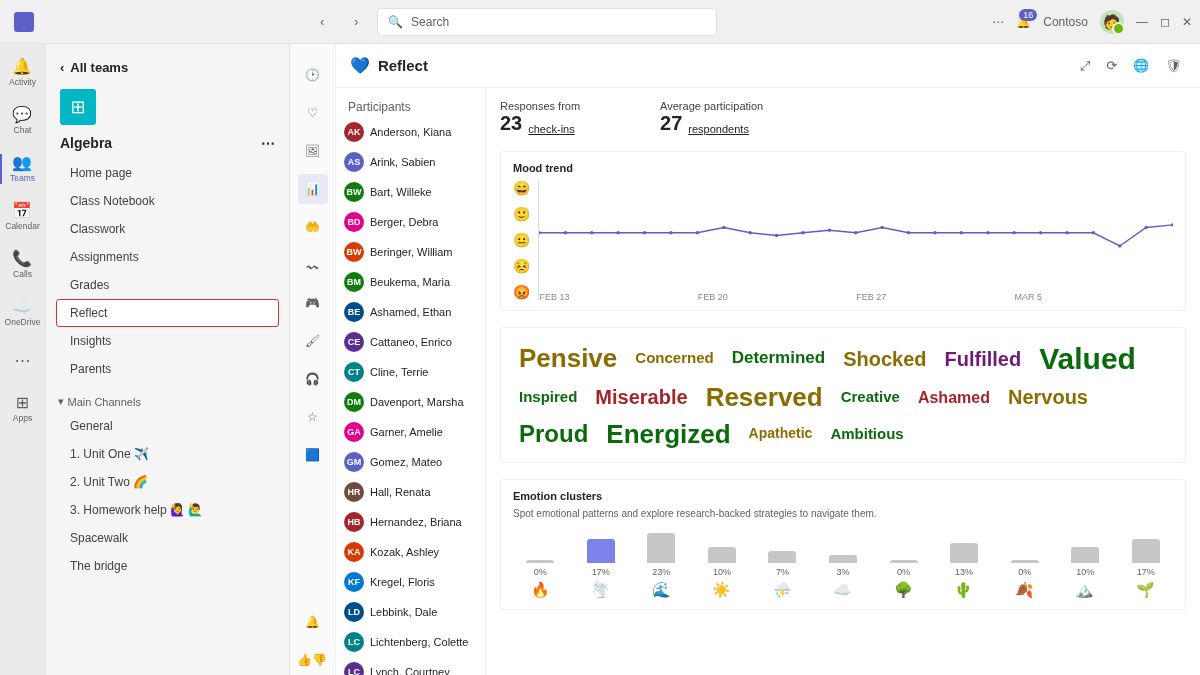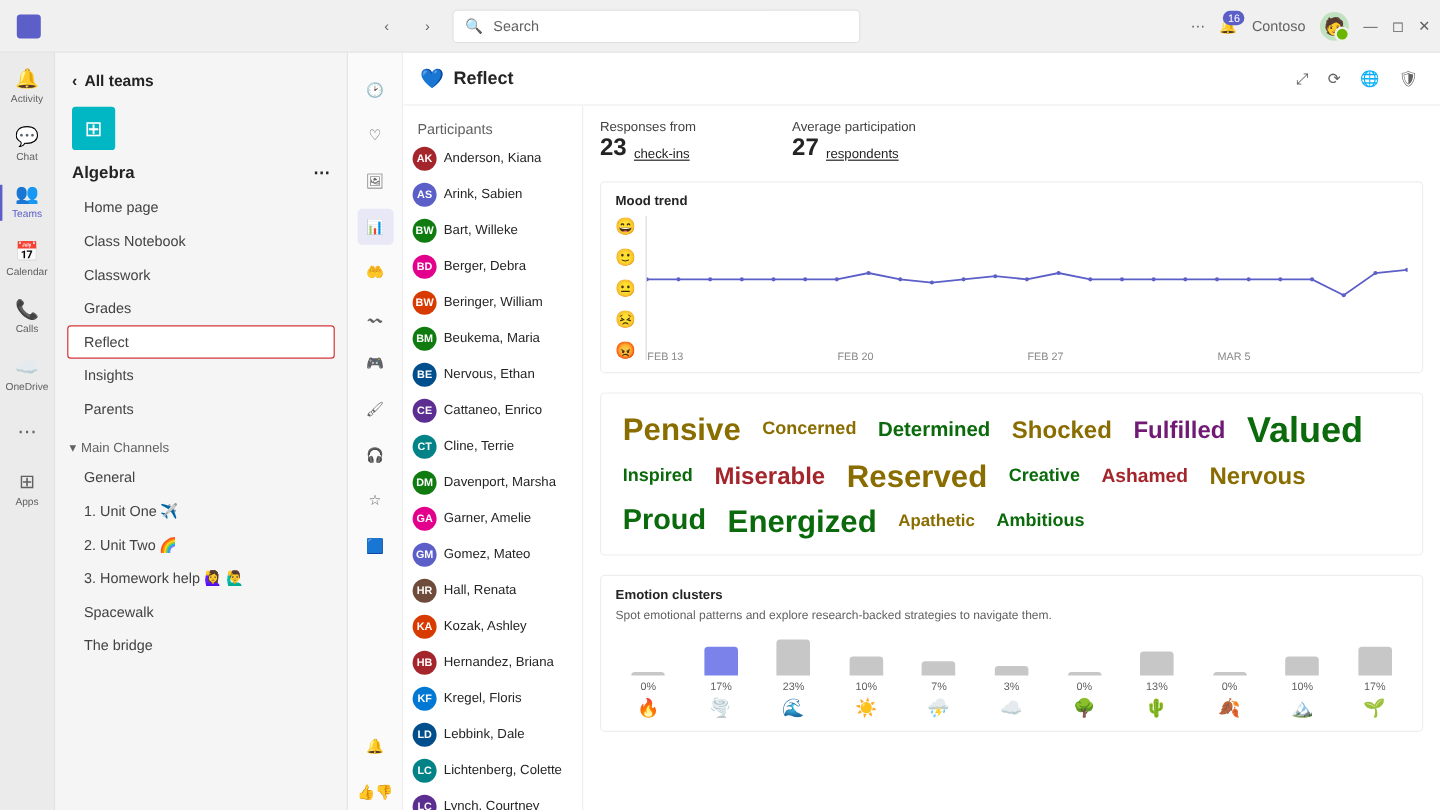--- a/index.html
+++ b/index.html
@@ -138,20 +138,21 @@
     </div>
     <div class="team-icon">⊞</div>
     <div class="team-header">
       <span>Algebra</span>
       <span>⋯</span>
     </div>
     <div class="team-items" id="team-items">
         <div class="team-item">Home page</div>
         <div class="team-item">Class Notebook</div>
         <div class="team-item">Classwork</div>
+        <div class="team-item">Assignments</div>
         <div class="team-item">Grades</div>
         <div class="team-item sel">Reflect</div>
         <div class="team-item">Insights</div>
         <div class="team-item">Parents</div>
       </div>
     <div class="section-label">
       <span>▾</span>
       <span>Main Channels</span>
     </div>
     <div class="team-items" id="channels">
@@ -215,21 +216,21 @@
             <div class="pitem">
               <span class="pav" style="background:#d83b01">BW</span>
               <span>Beringer, William</span>
             </div>
             <div class="pitem">
               <span class="pav" style="background:#107c10">BM</span>
               <span>Beukema, Maria</span>
             </div>
             <div class="pitem">
               <span class="pav" style="background:#004e8c">BE</span>
-              <span>Nervous, Ethan</span>
+              <span>Ashamed, Ethan</span>
             </div>
             <div class="pitem">
               <span class="pav" style="background:#5c2e91">CE</span>
               <span>Cattaneo, Enrico</span>
             </div>
             <div class="pitem">
               <span class="pav" style="background:#038387">CT</span>
               <span>Cline, Terrie</span>
             </div>
             <div class="pitem">
@@ -242,26 +243,26 @@
             </div>
             <div class="pitem">
               <span class="pav" style="background:#5b5fc7">GM</span>
               <span>Gomez, Mateo</span>
             </div>
             <div class="pitem">
               <span class="pav" style="background:#6e4b3a">HR</span>
               <span>Hall, Renata</span>
             </div>
             <div class="pitem">
+              <span class="pav" style="background:#a4262c">HB</span>
+              <span>Hernandez, Briana</span>
+            </div>
+            <div class="pitem">
               <span class="pav" style="background:#d83b01">KA</span>
               <span>Kozak, Ashley</span>
-            </div>
-            <div class="pitem">
-              <span class="pav" style="background:#a4262c">HB</span>
-              <span>Hernandez, Briana</span>
             </div>
             <div class="pitem">
               <span class="pav" style="background:#0078d4">KF</span>
               <span>Kregel, Floris</span>
             </div>
             <div class="pitem">
               <span class="pav" style="background:#004e8c">LD</span>
               <span>Lebbink, Dale</span>
             </div>
             <div class="pitem">

